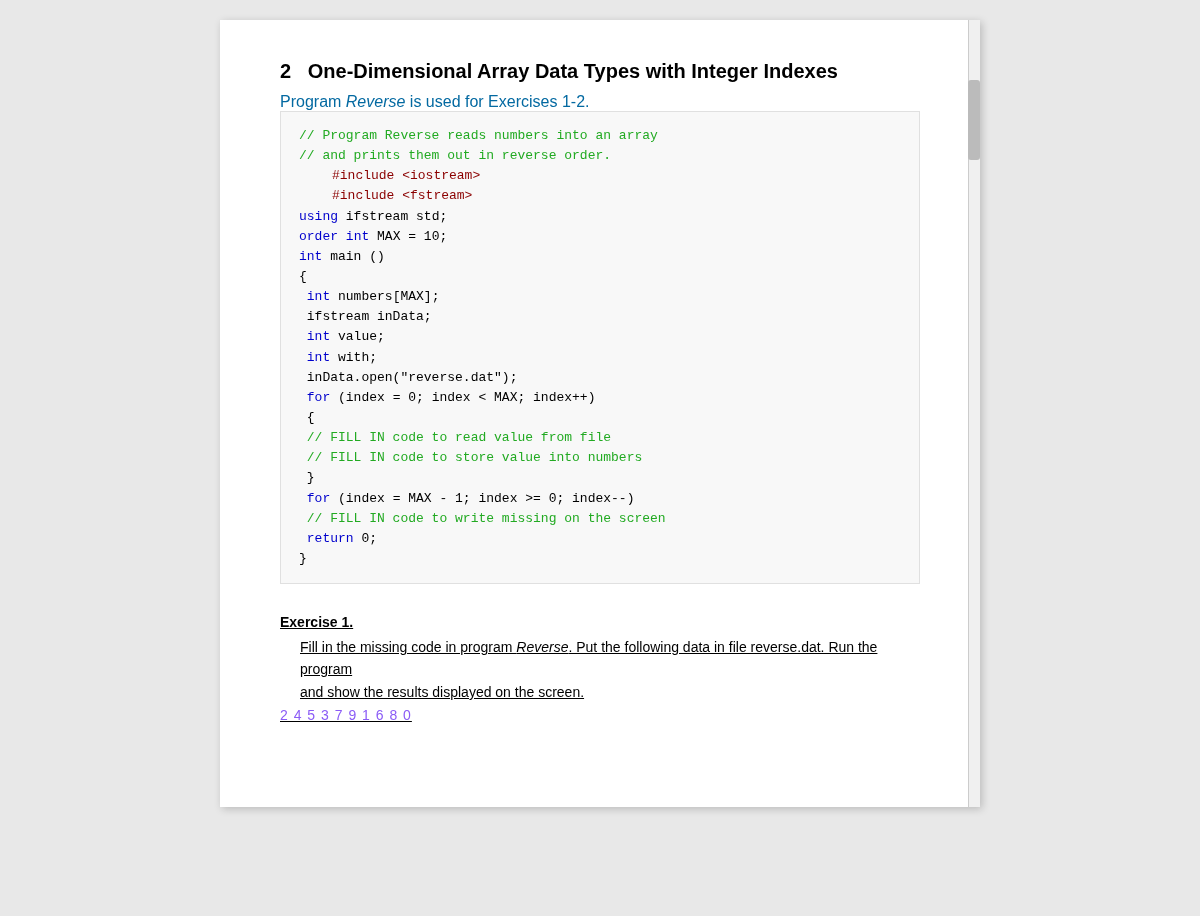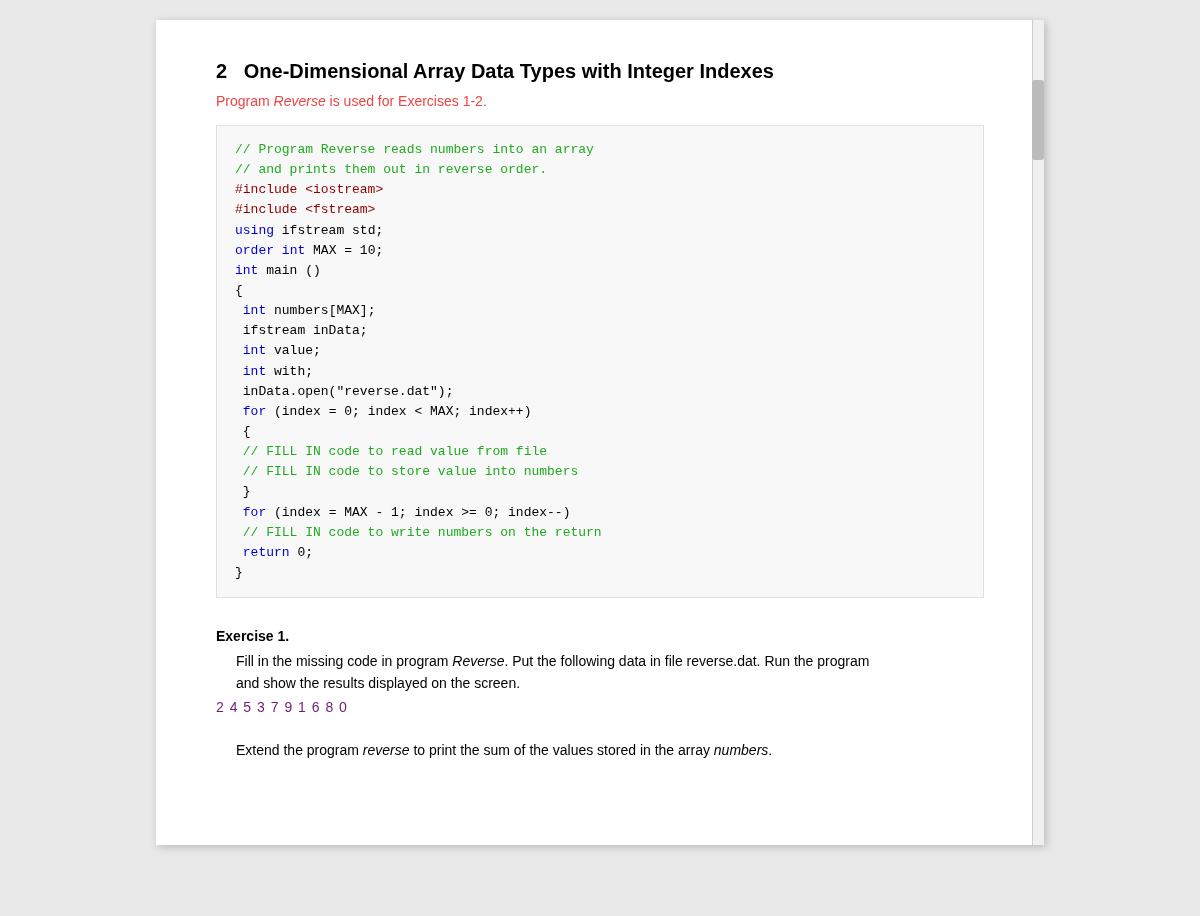--- a/index.html
+++ b/index.html
@@ -11,21 +11,21 @@
     body {
       background-color: #e8e8e8;
       display: flex;
       justify-content: center;
       align-items: flex-start;
       min-height: 916px;
       font-family: Arial, sans-serif;
     }
 
     .page-container {
-      width: 888px;
+      width: 760px;
       background-color: #ffffff;
       margin: 20px auto;
       padding: 40px 60px 60px 60px;
       box-shadow: 2px 2px 8px rgba(0,0,0,0.2);
       position: relative;
     }
 
     .scrollbar {
       position: absolute;
       right: 0;
@@ -48,23 +48,22 @@
 
     h2 {
       font-size: 20px;
       font-weight: bold;
       color: #000;
       margin-bottom: 10px;
       font-family: Arial, sans-serif;
     }
 
     .subtitle {
-      font-size: 14px;
-      color: #ef4444;
-      margin-bottom: 16px;
+      font-size: 16px;
+      color: #0369a1;
       font-family: Arial, sans-serif;
     }
 
     .subtitle em {
       font-style: italic;
     }
 
     .code-block {
       background-color: #f8f8f8;
       border: 1px solid #e0e0e0;
@@ -79,28 +78,30 @@
     .code-comment {
       color: #22aa22;
     }
 
     .code-keyword {
       color: #0000cc;
     }
 
     .code-preprocessor {
       color: #8b0000;
+      margin-left: 33px;
     }
 
     .code-default {
       color: #000000;
     }
 
     .exercise-section {
       margin-bottom: 24px;
+      text-decoration: underline;
     }
 
     .exercise-title {
       font-size: 14px;
       font-weight: bold;
       color: #000;
       margin-bottom: 6px;
       font-family: Arial, sans-serif;
     }
 
@@ -111,21 +112,21 @@
       font-family: Arial, sans-serif;
       margin-left: 20px;
     }
 
     .exercise-text em {
       font-style: italic;
     }
 
     .data-sequence {
       font-size: 14px;
-      color: #701a75;
+      color: #8b5cf6;
       font-family: Arial, sans-serif;
       letter-spacing: 1px;
       margin-top: 4px;
     }
   </style>
 </head>
 <body>
 
 <div class="page-container">
 
@@ -157,32 +158,29 @@
 <span class="code-default"> ifstream inData;</span>
 <span><span class="code-default"> </span><span class="code-keyword">int</span><span class="code-default"> value;</span></span>
 <span><span class="code-default"> </span><span class="code-keyword">int</span><span class="code-default"> with;</span></span>
 <span class="code-default"> inData.open("reverse.dat");</span>
 <span><span class="code-default"> </span><span class="code-keyword">for</span><span class="code-default"> (index = 0; index &lt; MAX; index++)</span></span>
 <span class="code-default"> {</span>
 <span class="code-comment"> // FILL IN code to read value from file</span>
 <span class="code-comment"> // FILL IN code to store value into numbers</span>
 <span class="code-default"> }</span>
 <span><span class="code-default"> </span><span class="code-keyword">for</span><span class="code-default"> (index = MAX - 1; index &gt;= 0; index--)</span></span>
-<span class="code-comment"> // FILL IN code to write numbers on the return</span>
+<span class="code-comment"> // FILL IN code to write missing on the screen</span>
 <span><span class="code-default"> </span><span class="code-keyword">return</span><span class="code-default"> 0;</span></span>
 <span class="code-default">}</span></div>
 
   <div class="exercise-section">
     <p class="exercise-title">Exercise 1.</p>
     <p class="exercise-text">
       <span>Fill in the missing code in program </span><em>Reverse</em><span>. Put the following data in file reverse.dat. Run the program</span><br>
       <span>and show the results displayed on the screen.</span>
     </p>
     <p class="data-sequence">2 4 5 3 7 9 1 6 8 0</p>
   </div>
 
   <div class="exercise-section">
-    <p class="exercise-text">
-      <span>Extend the program </span><em>reverse</em><span> to print the sum of the values stored in the array </span><em>numbers</em><span>.</span>
-    </p>
   </div>
 
 </div>
 
 </body></html>

